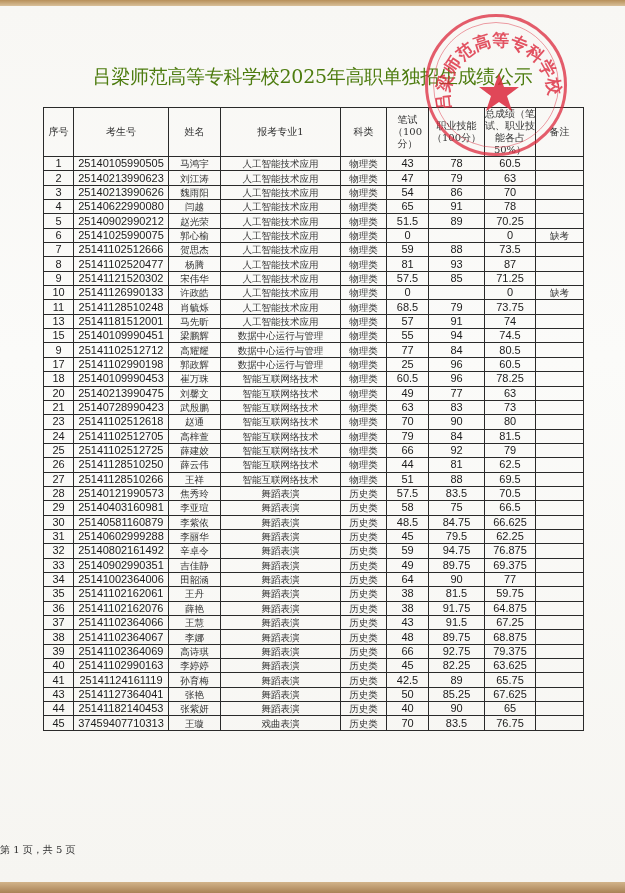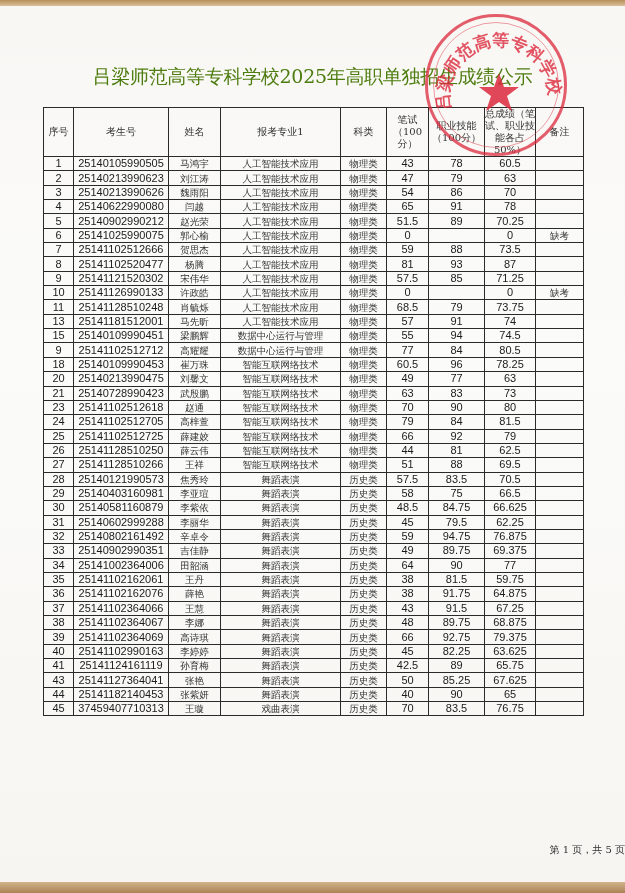--- a/index.html
+++ b/index.html
@@ -27,21 +27,21 @@
   table.scores th, table.scores td {
     border:1px solid #2a2a2a; text-align:center; padding:0; overflow:hidden; white-space:nowrap;
   }
   table.scores th {
     height:46px; font-weight:normal; font-family:"DejaVu Serif", serif; font-size:10px; color:#333; white-space:normal; line-height:12px;
   }
   table.scores td { height:13.35px; line-height:13px; }
   td.cjk { font-family:"DejaVu Serif", serif; font-size:9.5px; color:#333; }
   td.num { font-family:"Liberation Sans", sans-serif; font-size:11px; }
   .footer {
-    position:absolute; left:0; width:625px; top:843px; text-align:right;
+    position:absolute; left:0; width:625px; top:843px; text-align:left;
     font-family:"DejaVu Serif", serif; font-size:10px; color:#333;
   }
   .stamp {
     position:absolute; left:425px; top:14px; width:142px; height:142px;
     border:3px solid rgba(220,40,60,0.75); border-radius:50%;
     pointer-events:none; box-sizing:border-box;
   }
   .stamp-inner {
     position:absolute; left:5px; top:5px; right:5px; bottom:5px; border:1px solid rgba(220,40,60,0.45); border-radius:50%;
   }
@@ -229,20 +229,31 @@
         <td class="num">25141102512712</td>
         <td class="cjk">高耀耀</td>
         <td class="cjk">数据中心运行与管理</td>
         <td class="cjk">物理类</td>
         <td class="num">77</td>
         <td class="num">84</td>
         <td class="num">80.5</td>
         <td class="cjk"></td>
       </tr>
       <tr>
+        <td class="num">17</td>
+        <td class="num">25141102990198</td>
+        <td class="cjk">郭政辉</td>
+        <td class="cjk">数据中心运行与管理</td>
+        <td class="cjk">物理类</td>
+        <td class="num">25</td>
+        <td class="num">96</td>
+        <td class="num">60.5</td>
+        <td class="cjk"></td>
+      </tr>
+      <tr>
         <td class="num">18</td>
         <td class="num">25140109990453</td>
         <td class="cjk">崔万珠</td>
         <td class="cjk">智能互联网络技术</td>
         <td class="cjk">物理类</td>
         <td class="num">60.5</td>
         <td class="num">96</td>
         <td class="num">78.25</td>
         <td class="cjk"></td>
       </tr>

